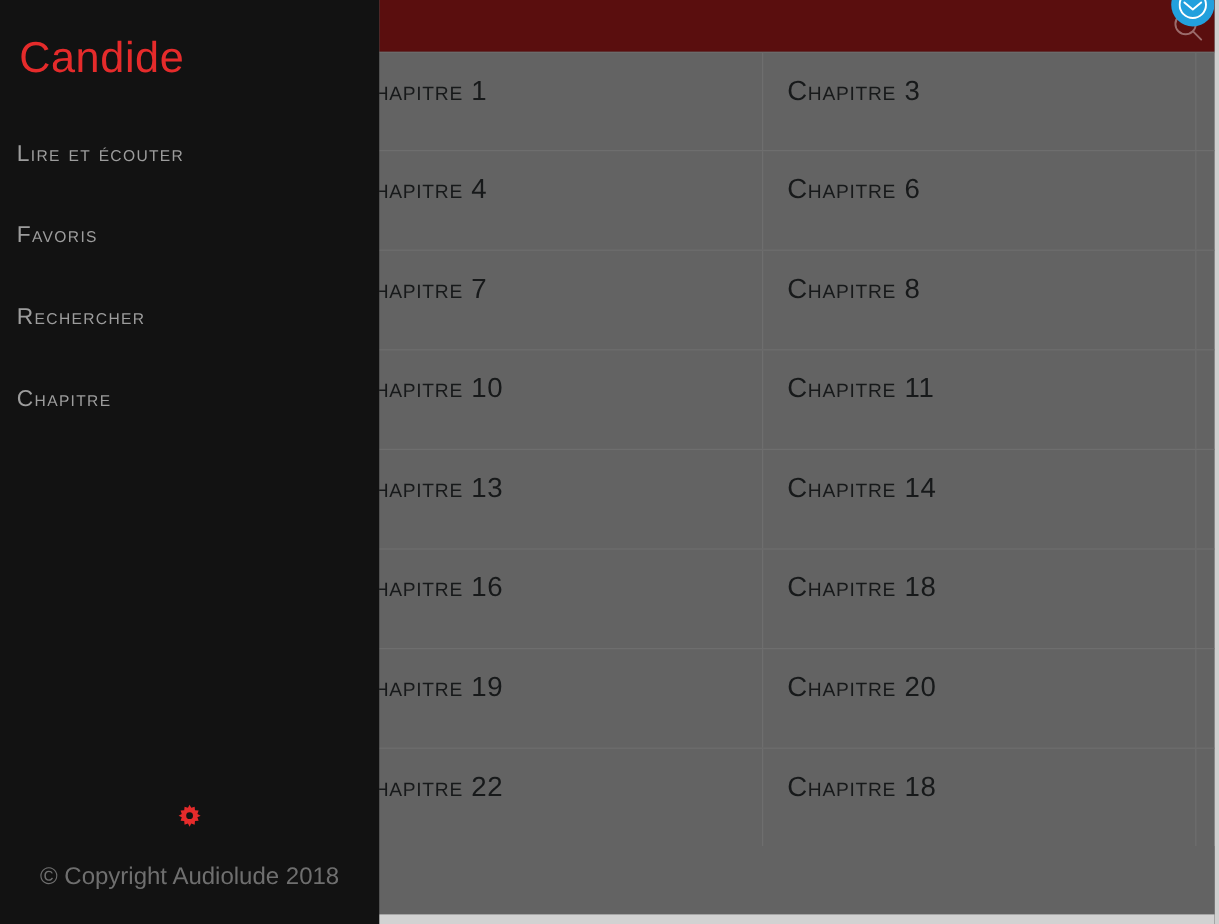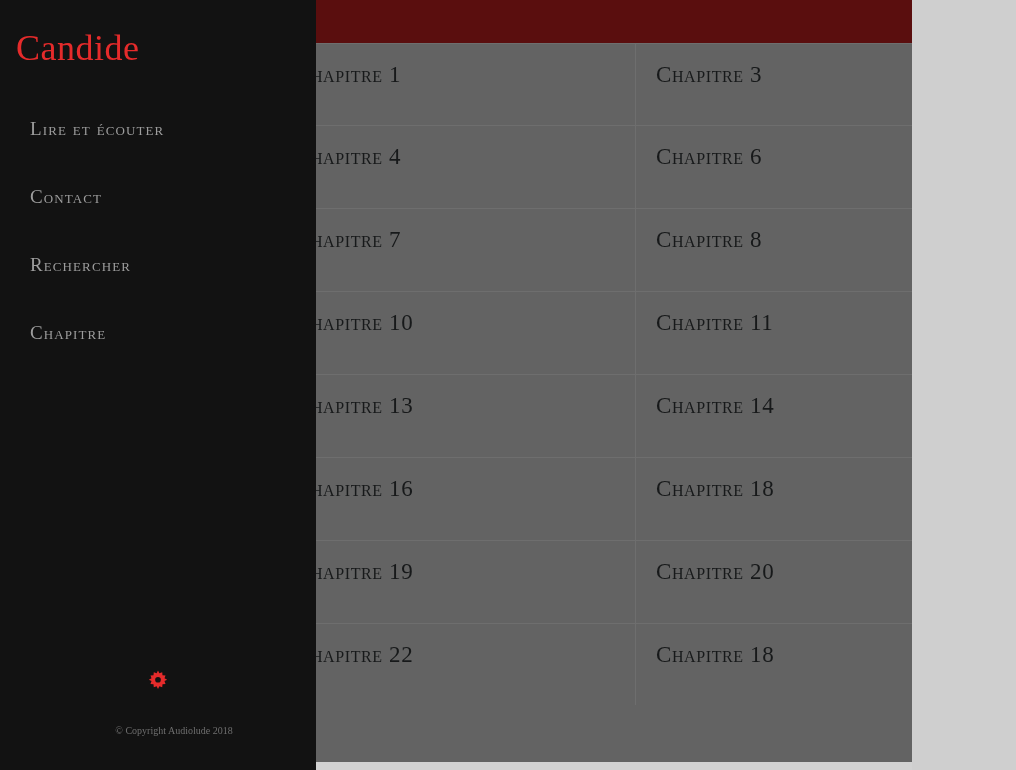--- a/index.html
+++ b/index.html
@@ -8,25 +8,24 @@
     background: #cfcfcf;
   }
   body {
     width: 1016px;
     height: 770px;
     overflow: hidden;
     font-family: "Liberation Sans", sans-serif;
   }
   .app {
     position: relative;
-    width: 912px;
+    width: 1012px;
     height: 770px;
     overflow: hidden;
     background: #636363;
-    font-family: Liberation Serif, serif;
   }
 
   
   .sidebar {
     position: absolute;
     left: 0;
     top: 0;
     width: 316px;
     height: 770px;
     background: #121212;
@@ -52,39 +51,38 @@
     display: block;
     padding: 8px 16px 8px 14px;
     color: #9d9d9d;
     font-size: 19px;
     line-height: 26px;
     font-variant: small-caps;
     letter-spacing: 1.1px;
     height: 26px;
     margin-bottom: 26px;
     white-space: nowrap;
-    margin-left: 16px;
   }
   .gear-wrap {
     position: absolute;
     left: 0;
     top: 670px;
     width: 316px;
     text-align: center;
     line-height: 0;
   }
   .gear-wrap svg { display: inline-block; }
   .copyright {
     position: absolute;
-    left: 16px;
+    left: 0;
     top: 721px;
     width: 316px;
     text-align: center;
     color: #6f6f6f;
-    font-size: 10px;
+    font-size: 20px;
     line-height: 20px;
     white-space: nowrap;
   }
 
   
   .main {
     position: absolute;
     left: 316px;
     top: 0;
     width: 700px;
@@ -177,21 +175,21 @@
 </head>
 <body>
 
 <div class="app">
 
   <div class="sidebar">
     <div class="brand">Candide</div>
 
     <nav class="nav">
       <a class="nav-item">Lire et écouter</a>
-      <a class="nav-item">Contact</a>
+      <a class="nav-item">Favoris</a>
       <a class="nav-item">Rechercher</a>
       <a class="nav-item">Chapitre</a>
     </nav>
 
     <div class="gear-wrap">
       <svg width="22" height="22" viewBox="0 0 24 24" aria-hidden="true">
         <path fill="#e52b2b" d="M12 0.6l1.5 2.9 3.1-1.1 0.3 3.3 3.3 0.3-1.1 3.1 2.9 1.5-2.9 1.5 1.1 3.1-3.3 0.3-0.3 3.3-3.1-1.1L12 20.6l-1.5-2.9-3.1 1.1-0.3-3.3-3.3-0.3 1.1-3.1L2 10.6l2.9-1.5L3.8 6l3.3-0.3 0.3-3.3 3.1 1.1z"></path>
         <circle cx="12" cy="10.6" r="3.1" fill="#121212"></circle>
       </svg>
     </div>

